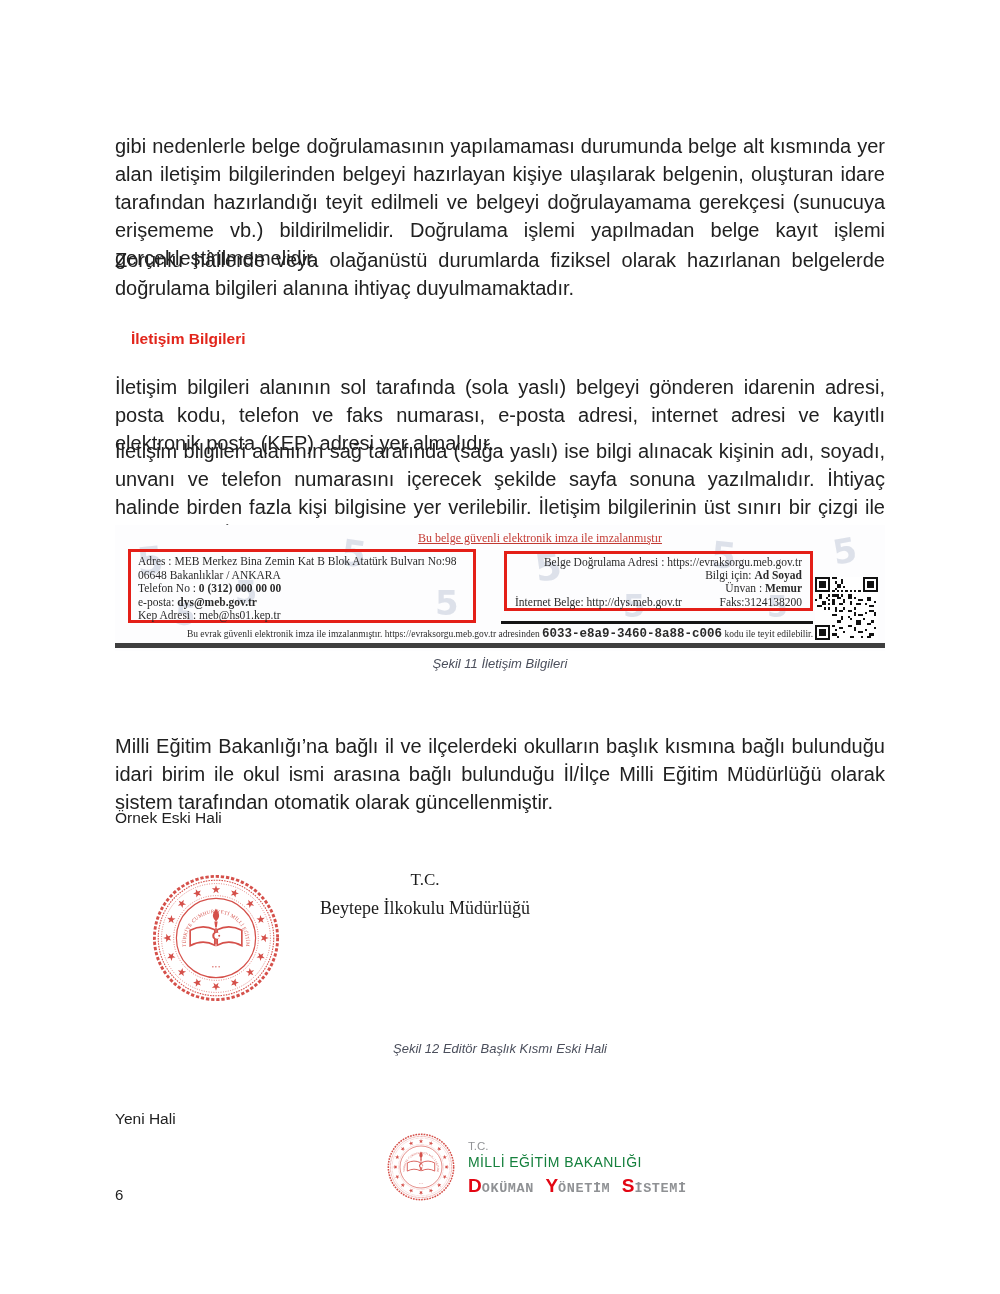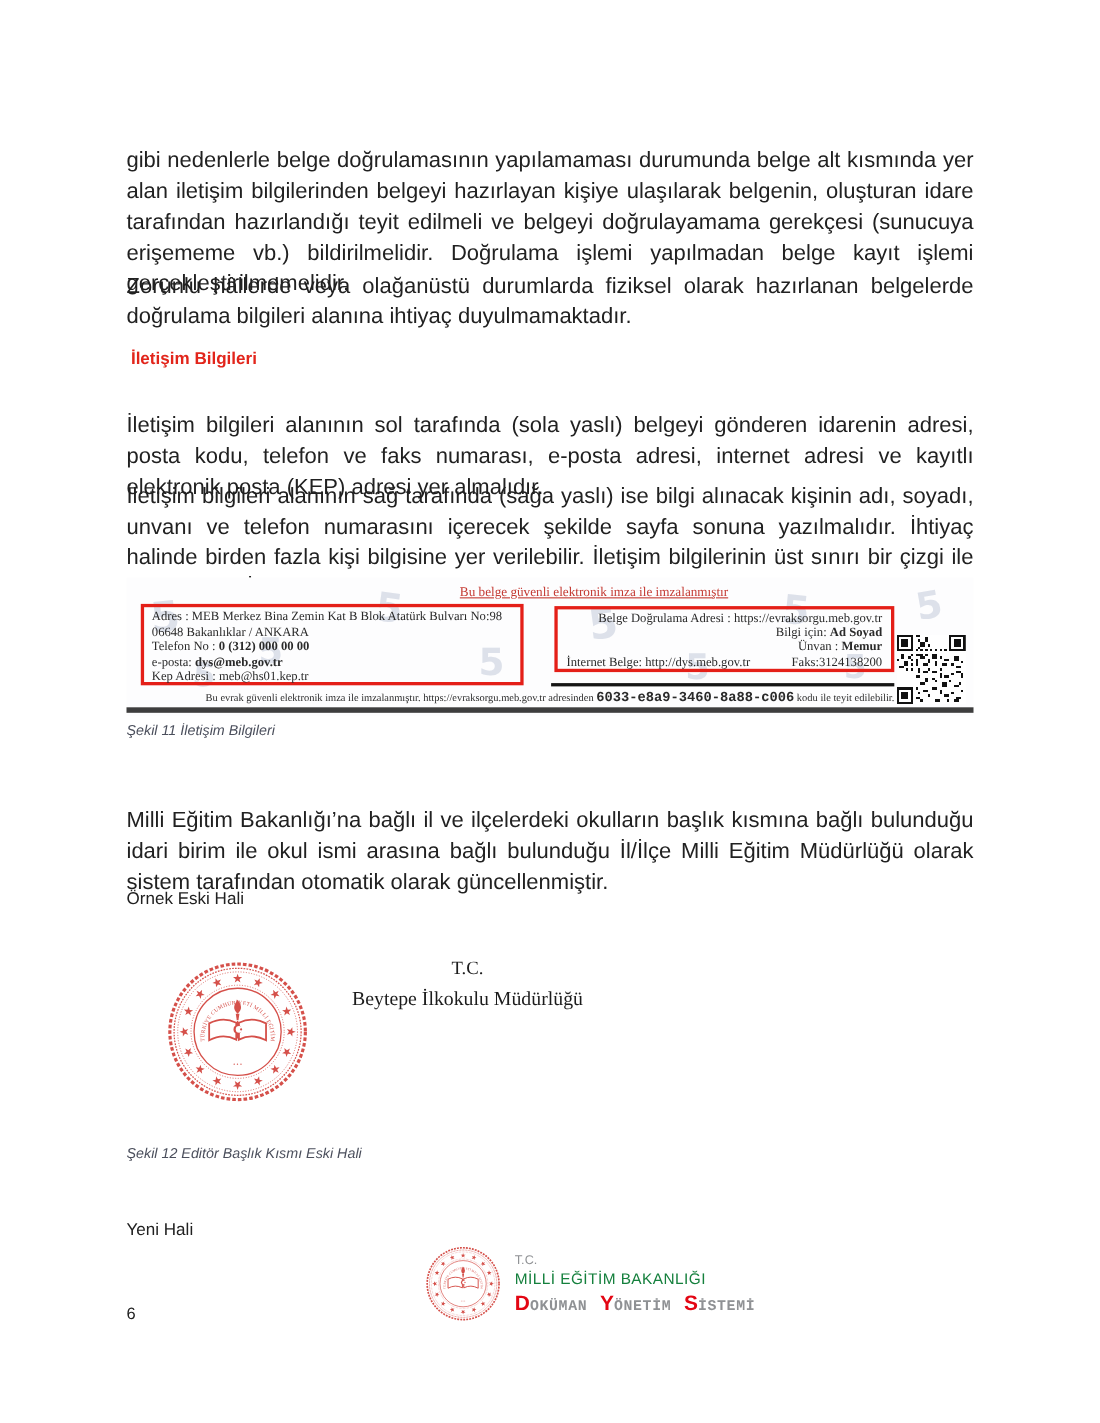--- a/index.html
+++ b/index.html
@@ -2,21 +2,21 @@
 <html lang="tr"><head>
 <meta charset="utf-8">
 <style>
   html,body{margin:0;padding:0;background:#ffffff;}
   .page{position:relative;width:1000px;height:1294px;background:#fff;overflow:hidden;
         font-family:"Liberation Sans",sans-serif;color:#212121;}
   .blk{position:absolute;left:115px;width:770px;}
   .body-text{font-size:20px;line-height:28px;text-align:justify;}
   .plain-text{font-size:15.5px;line-height:28px;}
   .red-heading{font-size:15.5px;font-weight:bold;color:#e2251b;}
-  .caption{font-size:13px;font-style:italic;color:#4b4f5c;}
+  .caption{font-size:13px;font-style:italic;color:#4b4f5c;text-align:center;}
   
   .fig{position:absolute;left:115px;top:525px;width:770px;height:126px;background:#fdfdfe;}
   .fig *{font-family:"Liberation Serif",serif;}
   .ghost5{position:absolute;font-family:"DejaVu Sans",sans-serif;color:#dde1ea;font-weight:bold;pointer-events:none;}
   .notice-red{position:absolute;left:250px;top:6px;width:350px;text-align:center;
               font-size:12px;color:#c43a33;text-decoration:underline;white-space:nowrap;}
   .addr-box{position:absolute;left:13px;top:24px;width:348px;height:74px;border:3px solid #e41f18;
             padding:3px 7px;box-sizing:border-box;font-size:11.5px;line-height:13.6px;color:#2a2a2a;white-space:nowrap;}
   .verify-box{position:absolute;left:389px;top:26px;width:309px;height:60px;border:3px solid #e41f18;
               padding:2px 8px;box-sizing:border-box;font-size:11.5px;line-height:13.2px;color:#2a2a2a;
@@ -94,21 +94,21 @@
     </symbol>
   </defs>
 </svg>
 
 <div class="page">
 
   <p class="blk body-text" style="top:112px;">gibi nedenlerle belge doğrulamasının yapılamaması durumunda belge alt kısmında yer alan iletişim bilgilerinden belgeyi hazırlayan kişiye ulaşılarak belgenin, oluşturan idare tarafından hazırlandığı teyit edilmeli ve belgeyi doğrulayamama gerekçesi (sunucuya erişememe vb.) bildirilmelidir. Doğrulama işlemi yapılmadan belge kayıt işlemi gerçekleştirilmemelidir.</p>
 
   <p class="blk body-text" style="top:226px;">Zorunlu hâllerde veya olağanüstü durumlarda fiziksel olarak hazırlanan belgelerde doğrulama bilgileri alanına ihtiyaç duyulmamaktadır.</p>
 
-  <h2 class="blk red-heading" style="top:314px;margin:4px;">İletişim Bilgileri</h2>
+  <h2 class="blk red-heading" style="top:314px;margin:16px;">İletişim Bilgileri</h2>
 
   <p class="blk body-text" style="top:353px;">İletişim bilgileri alanının sol tarafında (sola yaslı) belgeyi gönderen idarenin adresi, posta kodu, telefon ve faks numarası, e-posta adresi, internet adresi ve kayıtlı elektronik posta (KEP) adresi yer almalıdır.</p>
 
   <p class="blk body-text" style="top:417px;">İletişim bilgileri alanının sağ tarafında (sağa yaslı) ise bilgi alınacak kişinin adı, soyadı, unvanı ve telefon numarasını içerecek şekilde sayfa sonuna yazılmalıdır. İhtiyaç halinde birden fazla kişi bilgisine yer verilebilir. İletişim bilgilerinin üst sınırı bir çizgi ile ayrılmalıdır. İletişim bilgilerinin en sağında ise belgenin doğrulama sürecinde kullanılan “karekod” bulunmalıdır.</p>
 
   <div class="fig">
     <span class="ghost5" style="left:22px;top:14px;font-size:38px;transform:rotate(-6deg);">5</span>
     <span class="ghost5" style="left:120px;top:48px;font-size:32px;">5</span>
     <span class="ghost5" style="left:226px;top:8px;font-size:36px;transform:rotate(8deg);">5</span>
     <span class="ghost5" style="left:320px;top:58px;font-size:34px;">5</span>

